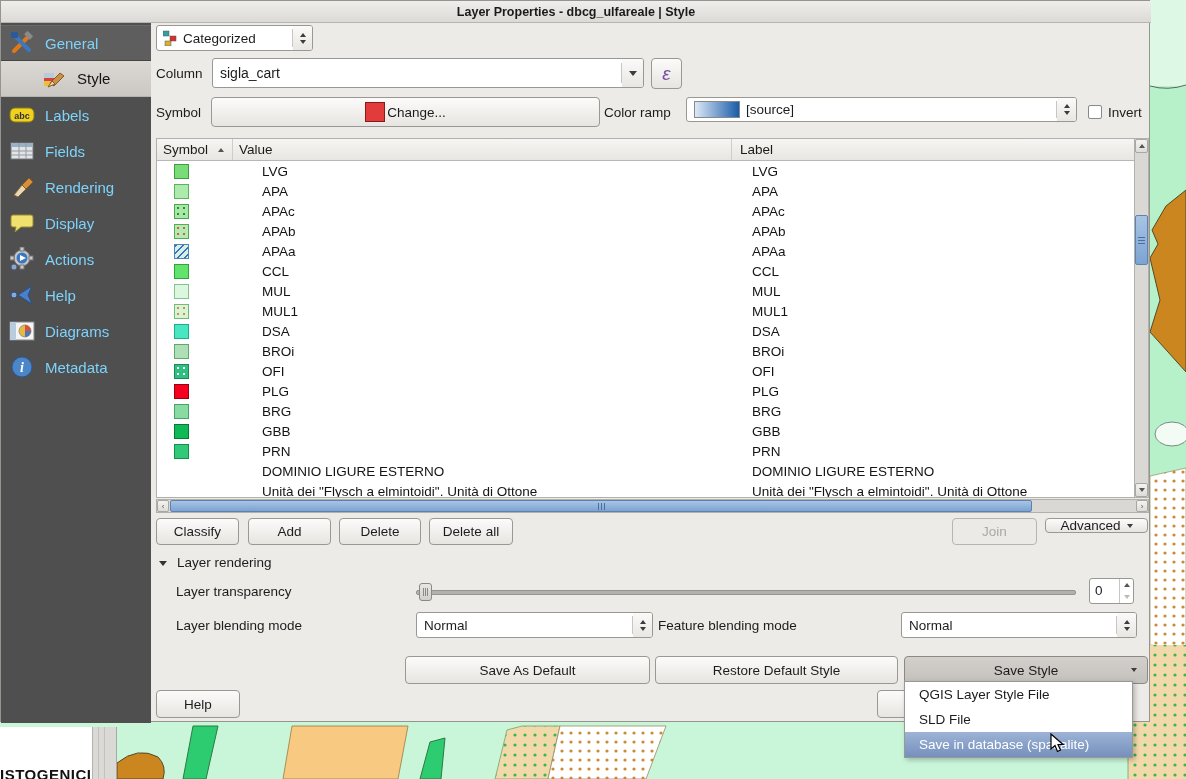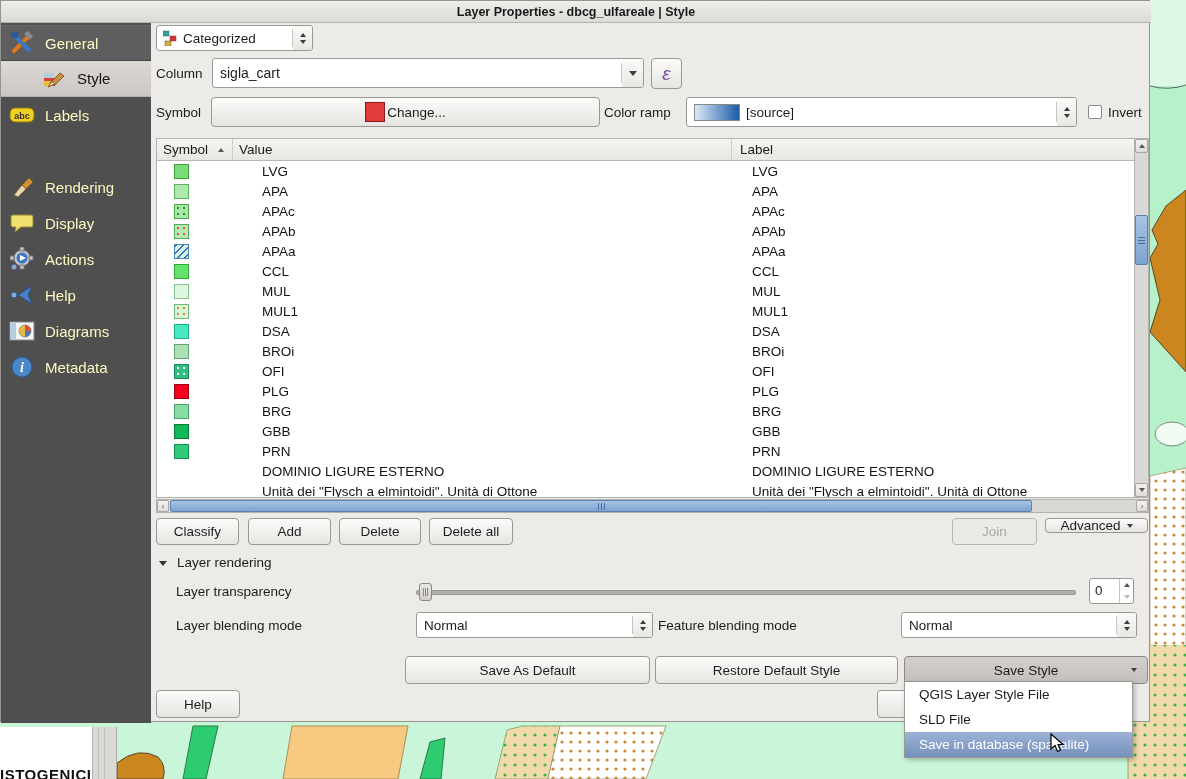--- a/index.html
+++ b/index.html
@@ -10,21 +10,21 @@
   
   .dialog{position:absolute;left:0;top:0;width:1150px;height:722px;background:#edebe8;
     border:1px solid #96948f;z-index:1;}
   .titlebar{position:absolute;left:0;top:0;width:1150px;height:22px;
     background:linear-gradient(#efeeec,#dcdad6);border-bottom:1px solid #b7b5b1;
     display:flex;align-items:center;justify-content:center;
     font-size:12.5px;font-weight:bold;color:#1a1a1a;}
   
   .sidebar{position:absolute;left:0;top:22px;width:150px;height:700px;background:#4f4f4f;}
   .side-item{position:absolute;left:0;width:150px;height:36px;display:flex;align-items:center;
-    color:#fef9c3;font-size:15px;cursor:default;}
+    color:#7dd3fc;font-size:15px;cursor:default;}
   .side-item .ic{width:26px;height:26px;margin:0 10px 0 8px;display:flex;align-items:center;justify-content:center;}
   .side-item.first{background:#5e5e5e;border-top:1px solid #6a6a6a;border-bottom:1px solid #444;}
   .side-item.selected{background:linear-gradient(#dcd9d5,#cbc8c4);color:#141414;border-bottom:1px solid #b5b3af;padding-left:32px;}
   
   .lbl{position:absolute;font-size:13.5px;color:#1c1c1c;white-space:nowrap;}
   .btn{position:absolute;border:1px solid #9a9893;border-radius:4px;
     background:linear-gradient(#fcfbfa,#e7e5e1);font-size:13.5px;color:#1c1c1c;
     display:flex;align-items:center;justify-content:center;gap:6px;white-space:nowrap;}
   .btn.disabled{color:#aaa8a4;background:#eceae6;border-color:#b7b5b1;}
   .btn.pressed{background:linear-gradient(#d3d0cc,#c4c1bd);border-color:#8b8985;}
@@ -174,20 +174,33 @@
       </div>
       <div class="side-item" style="top:74px">
         <span class="ic">
           <svg width="26" height="20">
               <rect x="1" y="3" width="24" height="14" rx="5" fill="#f0d020" stroke="#8a7a10"></rect>
           <text x="13" y="14" text-anchor="middle" font-size="9" font-weight="bold" fill="#333" font-family="Liberation Sans, sans-serif">abc</text>
             </svg>
           </span>
         <span>Labels</span>
       </div>
+      <div class="side-item" style="top:110px">
+        <span class="ic">
+          <svg width="24" height="20">
+              <rect x="1" y="2" width="22" height="16" fill="#dfe5ea" stroke="#777"></rect>
+          <rect x="1" y="2" width="22" height="4" fill="#9ab0c4"></rect>
+          <line x1="1" y1="10" x2="23" y2="10" stroke="#999"></line>
+              <line x1="1" y1="14" x2="23" y2="14" stroke="#999"></line>
+          <line x1="9" y1="2" x2="9" y2="18" stroke="#999"></line>
+              <line x1="16" y1="2" x2="16" y2="18" stroke="#999"></line>
+            </svg>
+          </span>
+        <span>Fields</span>
+      </div>
       <div class="side-item" style="top:146px">
         <span class="ic">
           <svg width="24" height="24">
               <path d="M4,20 L12,10 L16,14 L8,22 Z" fill="#e8d8b8" stroke="#8a6a30"></path>
           <path d="M12,10 L19,3 L23,7 L16,14 Z" fill="#d89038" stroke="#8a5a20"></path>
             </svg>
           </span>
         <span>Rendering</span>
       </div>
       <div class="side-item" style="top:182px">
@@ -272,21 +285,21 @@
         </span>
     </div>
     <div class="btn" style="left:650px;top:57px;width:31px;height:31px;font-size:19px;color:#7b4fa0;font-style:italic">ε</div>
 
     <div class="lbl" style="left:155px;top:104px">Symbol</div>
     <div class="btn" style="left:210px;top:96px;width:389px;height:30px;gap:2px">
       <span style="width:20px;height:20px;background:#e23b3b;border:1px solid #8a1a1a;display:inline-block"></span>
       <span>Change...</span>
     </div>
     <div class="lbl" style="left:603px;top:104px">Color ramp</div>
-    <div class="combo" style="left:685px;top:96px;width:391px;height:30px">
+    <div class="combo" style="left:685px;top:96px;width:391px;height:25px">
       <span style="width:46px;height:17px;margin:0 6px 0 7px;border:1px solid #888;
             background:linear-gradient(to right,#dcE9f7,#1a5ba8)"></span>
       <span class="grow">[source]</span>
       <span class="sep"></span>
       <span class="spin-box">
           <i class="cup sm"></i>
           <i class="cdown sm"></i>
         </span>
     </div>
     <div class="checkbox" style="left:1087px;top:104px"></div>

